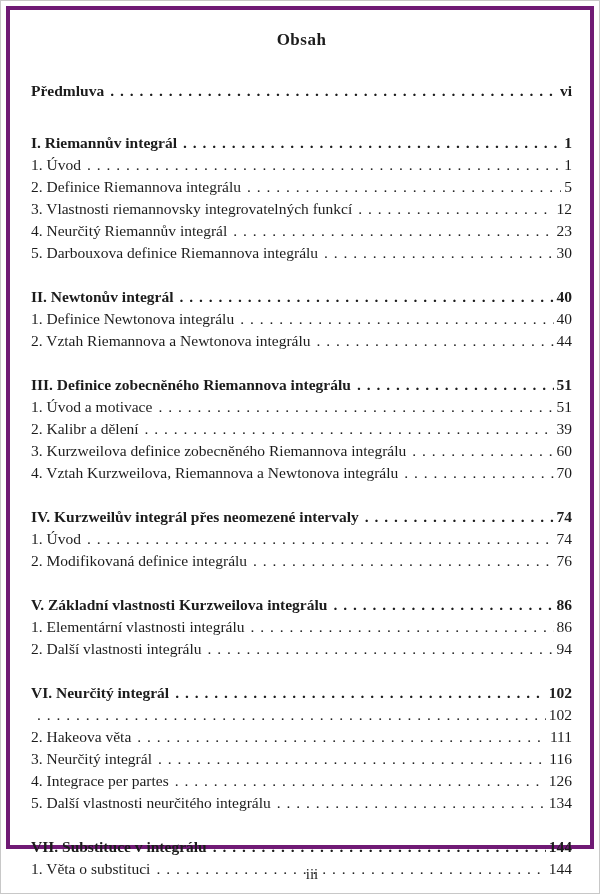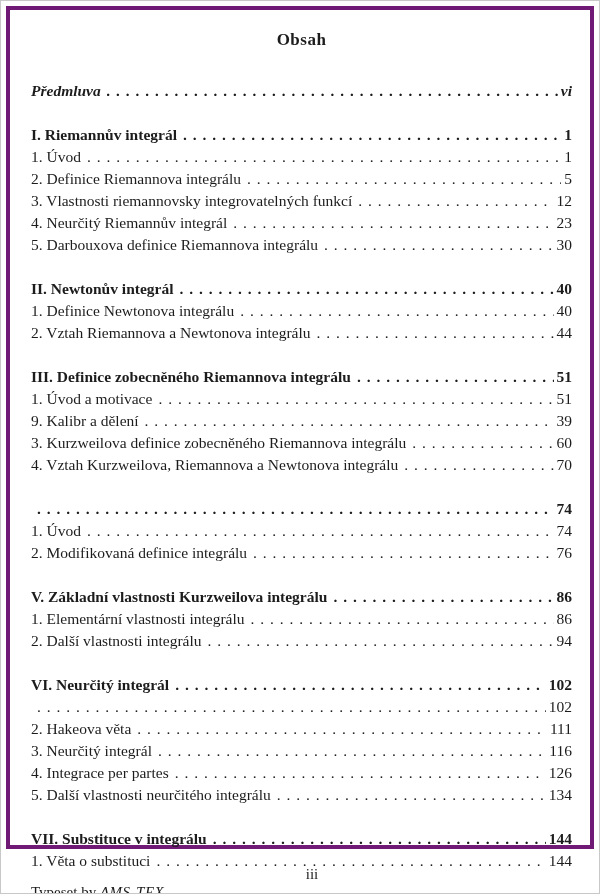--- a/index.html
+++ b/index.html
@@ -51,21 +51,21 @@
     overflow: hidden;
     white-space: nowrap;
     margin: 0 3px 0 6px;
   }
   .leader::after {
     content: ". . . . . . . . . . . . . . . . . . . . . . . . . . . . . . . . . . . . . . . . . . . . . . . . . . . . . . . . . . . . . . . . . . . . . . . . . . . .";
     letter-spacing: 1px;
     color: #1c1c1c;
   }
   .pg { flex: 0 0 auto; text-align: right; }
-  .preface { margin-bottom: 0; font-style: italic; }
+  .preface { margin-bottom: 8px; }
   .section { margin-top: 22px; }
   .typeset {
     margin-top: auto;
     padding-top: 12px;
     text-align: left;
     font-size: 15px;
     padding-right: 2px;
   }
   .brand {
     font-style: italic;
@@ -150,37 +150,38 @@
             <span class="lbl">III. Definice zobecněného Riemannova integrálu</span>
             <span class="leader"></span>
             <span class="pg">51</span>
           </div>
           <div class="row">
             <span class="lbl">1. Úvod a motivace</span>
             <span class="leader"></span>
             <span class="pg">51</span>
           </div>
           <div class="row">
-            <span class="lbl">9. Kalibr a dělení</span>
+            <span class="lbl">2. Kalibr a dělení</span>
             <span class="leader"></span>
             <span class="pg">39</span>
           </div>
           <div class="row">
             <span class="lbl">3. Kurzweilova definice zobecněného Riemannova integrálu</span>
             <span class="leader"></span>
             <span class="pg">60</span>
           </div>
           <div class="row">
             <span class="lbl">4. Vztah Kurzweilova, Riemannova a Newtonova integrálu</span>
             <span class="leader"></span>
             <span class="pg">70</span>
           </div>
         </div>
         <div class="section">
           <div class="row bold">
+            <span class="lbl">IV. Kurzweilův integrál přes neomezené intervaly</span>
             <span class="leader"></span>
             <span class="pg">74</span>
           </div>
           <div class="row">
             <span class="lbl">1. Úvod</span>
             <span class="leader"></span>
             <span class="pg">74</span>
           </div>
           <div class="row">
             <span class="lbl">2. Modifikovaná definice integrálu</span>

